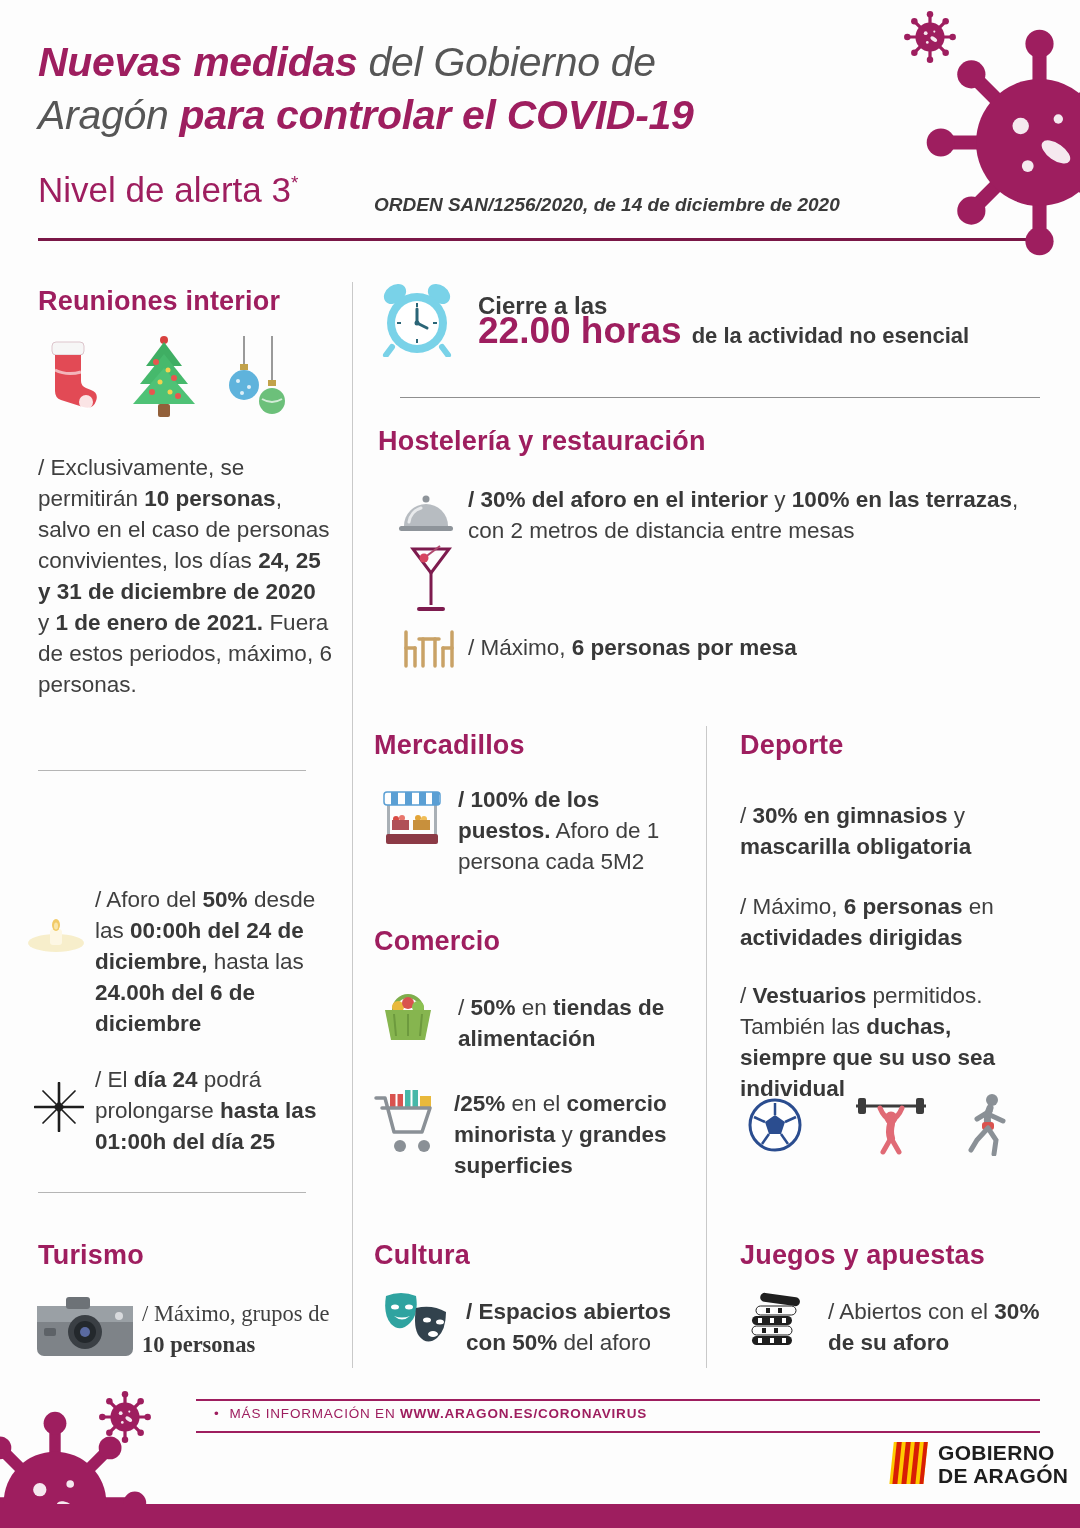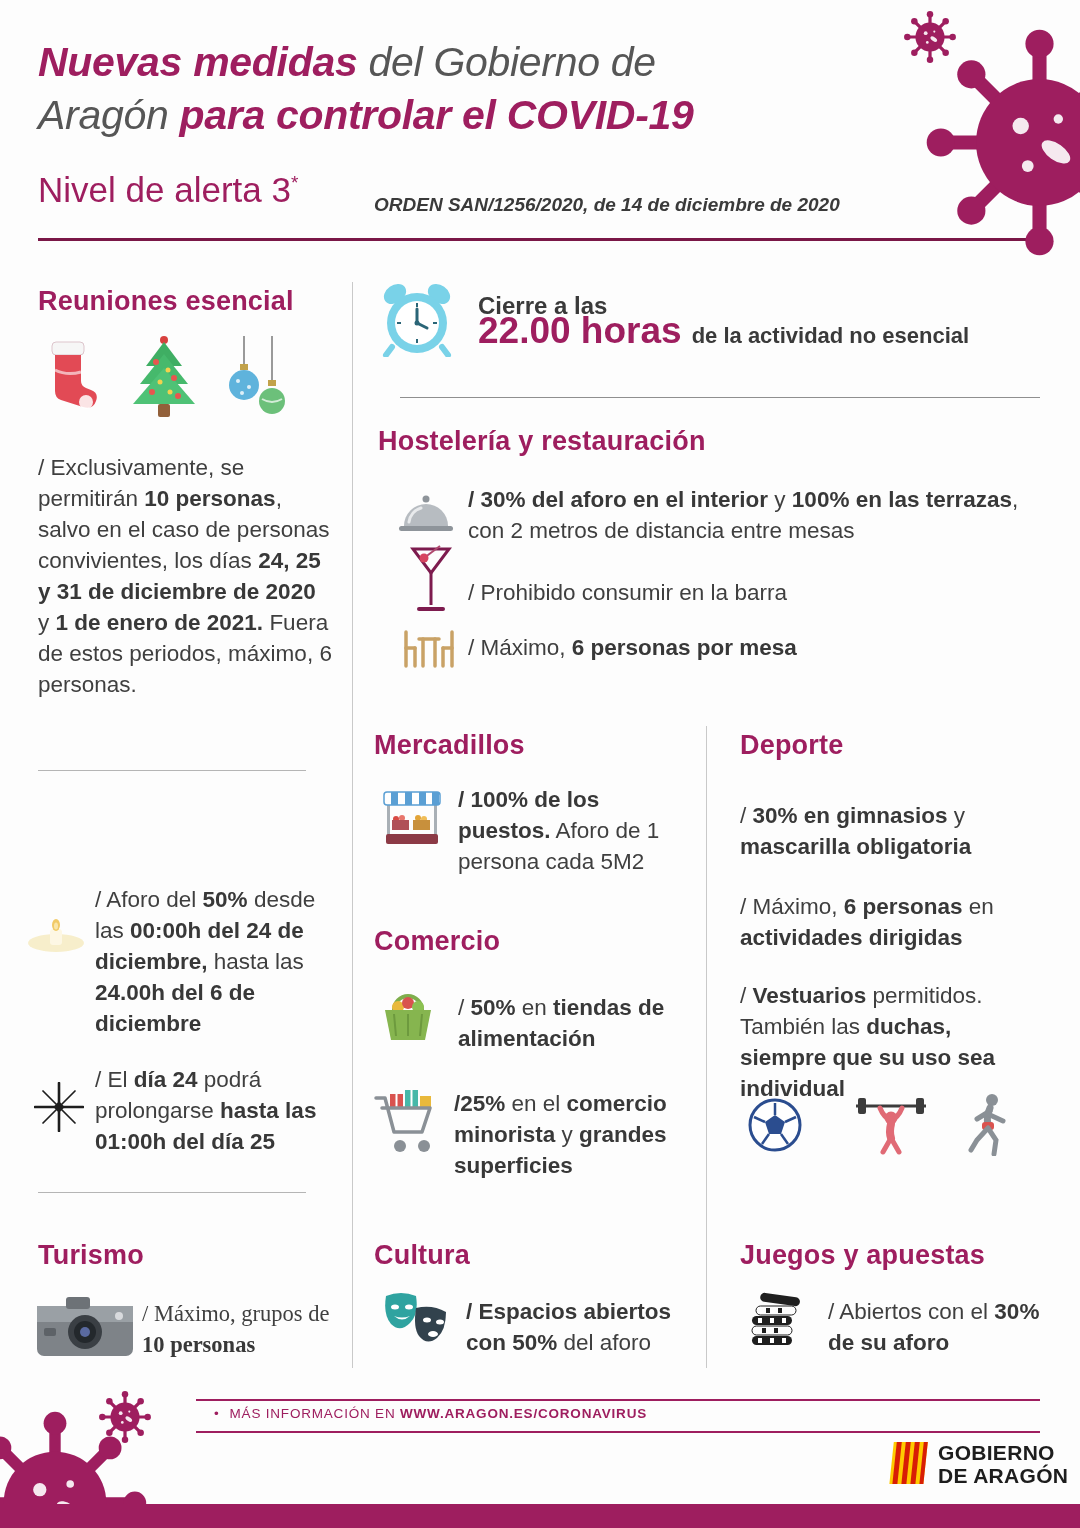--- a/index.html
+++ b/index.html
@@ -301,21 +301,21 @@
   <svg class="abs virus" style="left:903px;top:10px;" width="54" height="54">
       <use href="#virus"></use>
     </svg>
   <svg class="abs virus" style="left:922px;top:25px;" width="235" height="235">
       <use href="#virus"></use>
     </svg>
 
   <div class="abs vline" style="left:352px;top:282px;height:1086px;"></div>
   <div class="abs vline" style="left:706px;top:726px;height:642px;"></div>
 
-  <div class="abs h2" style="left:38px;top:286px;">Reuniones esencial</div>
+  <div class="abs h2" style="left:38px;top:286px;">Reuniones interior</div>
   <svg class="abs" style="left:42px;top:340px;" width="56" height="76">
       <use href="#stocking"></use>
     </svg>
   <svg class="abs" style="left:122px;top:334px;" width="84" height="88">
       <use href="#tree"></use>
     </svg>
   <svg class="abs" style="left:224px;top:336px;" width="68" height="88">
       <use href="#ornaments"></use>
     </svg>
   <div class="abs bt" style="left:38px;top:452px;width:294px;"><span>/ Exclusivamente, se permitirán </span><span class="sb">10 personas</span><span>, salvo en el caso de personas convivientes, los días </span><span class="sb">24, 25 y 31 de diciembre de 2020</span><span> y </span><span class="sb">1 de enero de 2021.</span><span> Fuera de estos periodos, máximo, 6 personas.</span></div>
@@ -347,21 +347,20 @@
   <div class="abs" style="left:400px;top:397px;width:640px;height:1px;background:#8f8f8f;"></div>
 
   <div class="abs h2" style="left:378px;top:426px;">Hostelería y restauración</div>
   <svg class="abs" style="left:398px;top:490px;" width="56" height="46">
       <use href="#cloche"></use>
     </svg>
   <div class="abs bt" style="left:468px;top:484px;width:570px;"><span class="sb">/ 30% del aforo en el interior</span><span> y </span><span class="sb">100% en las terrazas</span><span>, con 2 metros de distancia entre mesas</span></div>
   <svg class="abs" style="left:410px;top:545px;" width="42" height="72">
       <use href="#cocktail"></use>
     </svg>
-  <div class="abs bt" style="left:468px;top:577px;width:420px;"><span>/ Prohibido consumir en la barra</span></div>
   <svg class="abs" style="left:400px;top:626px;" width="58" height="44">
       <use href="#tablechairs"></use>
     </svg>
   <div class="abs bt" style="left:468px;top:632px;width:420px;"><span>/ Máximo, </span><span class="sb">6 personas por mesa</span></div>
 
   <div class="abs h2" style="left:374px;top:730px;">Mercadillos</div>
   <svg class="abs" style="left:382px;top:790px;" width="60" height="60">
       <use href="#stall"></use>
     </svg>
   <div class="abs bt" style="left:458px;top:784px;width:228px;"><span class="sb">/ 100% de los puestos.</span><span> Aforo de 1 persona cada 5M2</span></div>

